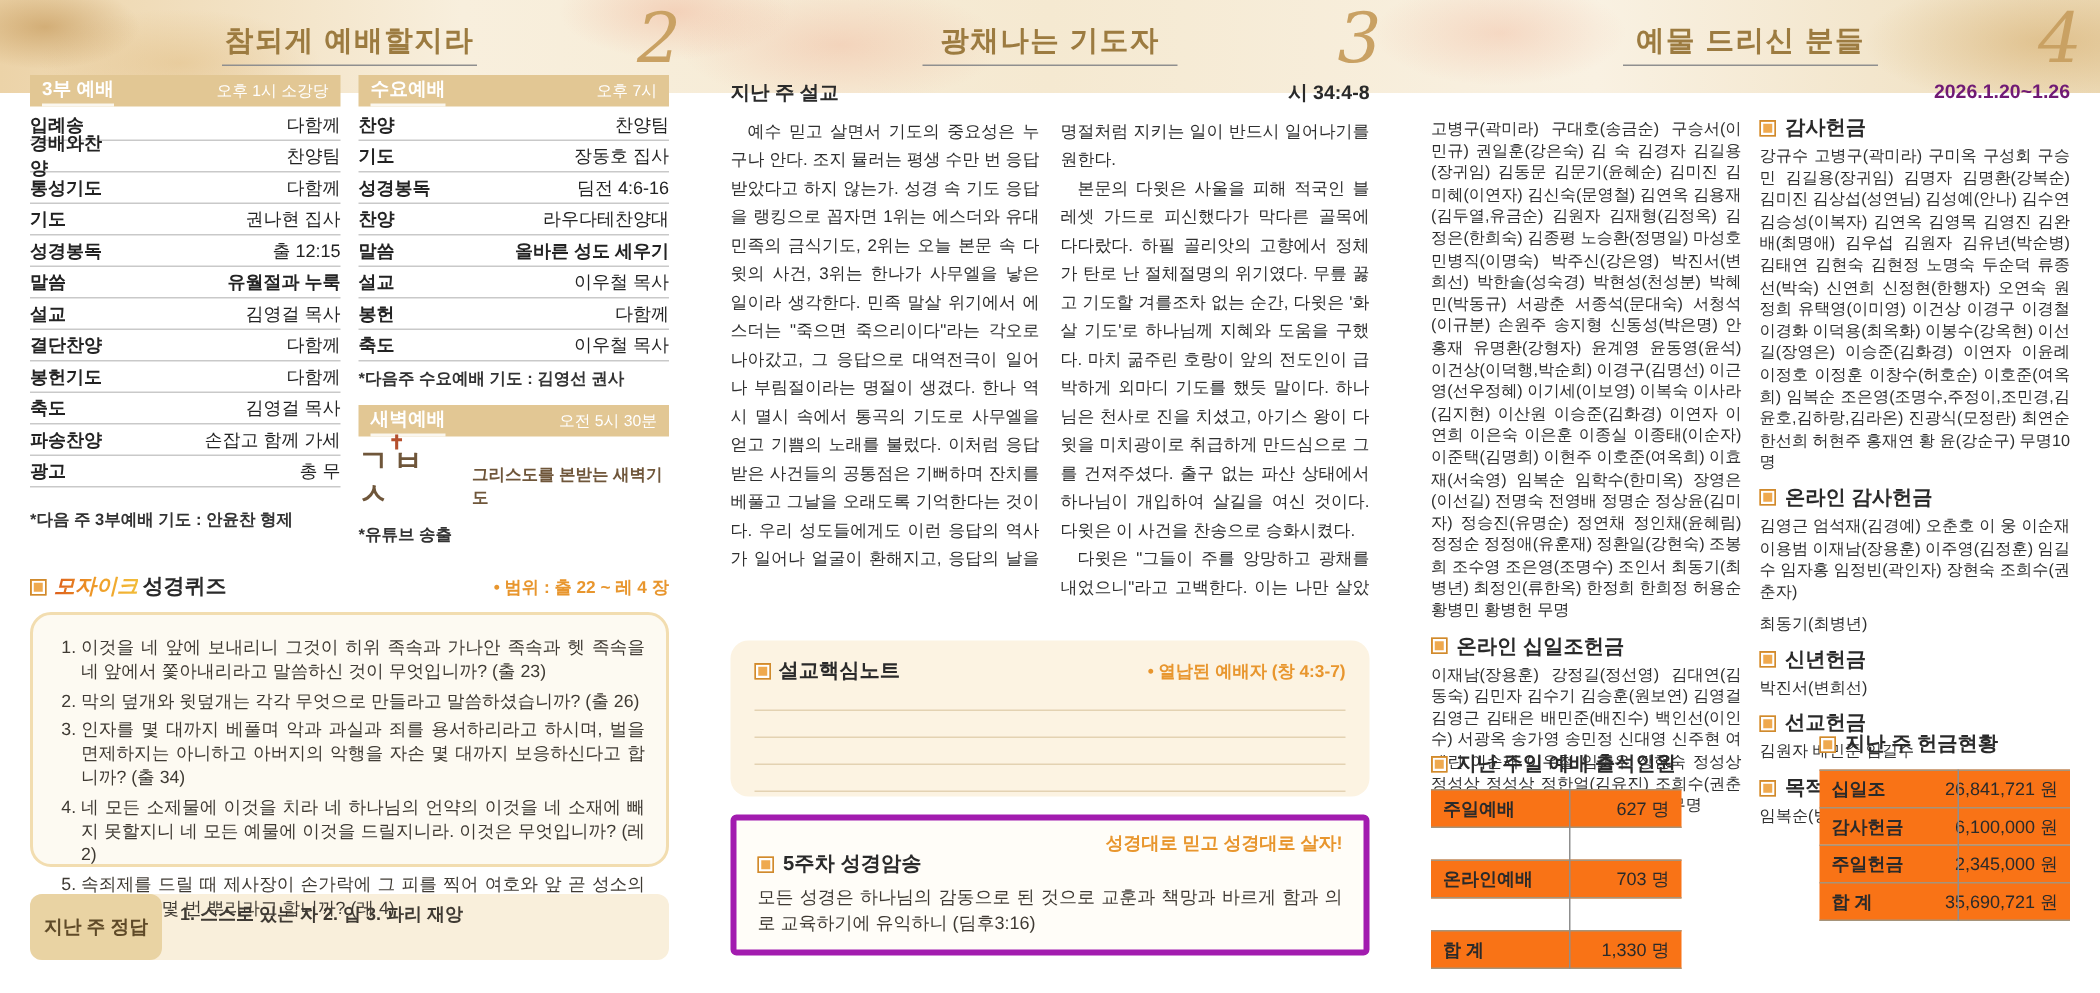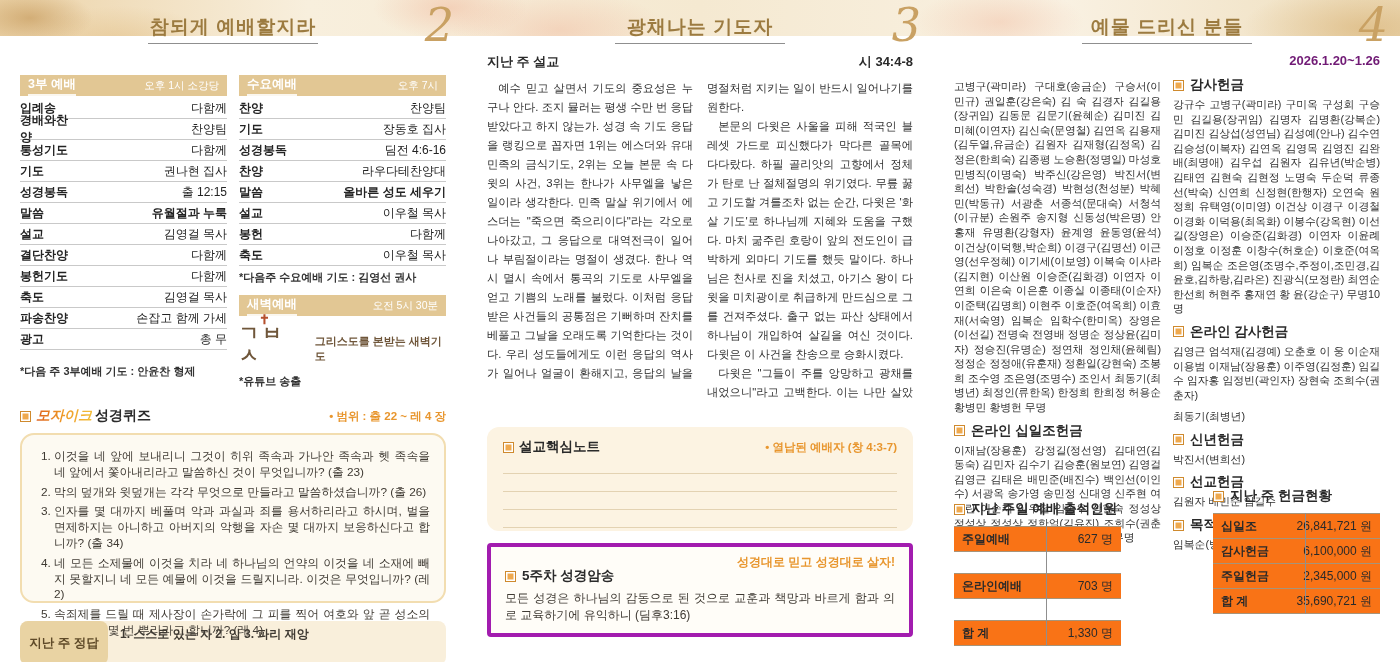--- a/index.html
+++ b/index.html
@@ -1,19 +1,19 @@
 <!DOCTYPE html>
 <html><head>
 <meta charset="utf-8">
 <style>
   html,body{margin:0;padding:0;background:#ffffff;}
   body{width:1400px;height:662px;overflow:hidden;font-family:"Liberation Sans",sans-serif;color:#222;position:relative;}
 
   
-  .band{position:absolute;top:0;left:0;width:1400px;height:36px;
+  .band{position:absolute;top:0;left:0;width:1400px;height:62px;
     background:
       radial-gradient(ellipse 90px 40px at 30px 18px, rgba(189,141,74,.55), transparent 70%),
       radial-gradient(ellipse 130px 50px at 120px 42px, rgba(222,183,120,.45), transparent 72%),
       radial-gradient(ellipse 110px 45px at 450px 8px,  rgba(238,168,138,.40), transparent 70%),
       radial-gradient(ellipse 150px 55px at 560px 30px, rgba(236,158,128,.30), transparent 72%),
       radial-gradient(ellipse 120px 50px at 1000px 22px,rgba(238,172,142,.35), transparent 70%),
       radial-gradient(ellipse 170px 60px at 1365px 28px,rgba(209,164,94,.50), transparent 72%),
       linear-gradient(90deg,#ecd3a8,#f8efdd 22%,#f5e9d1 50%,#f9f1e2 76%,#eeddbb);}
   .band-group{position:absolute;top:0;height:50px;width:466px;}
   .band-title{position:absolute;top:14px;left:0;width:100%;text-align:center;
@@ -21,21 +21,21 @@
   .band-underline{position:absolute;top:43px;left:50%;margin-left:-85px;width:170px;border-top:1px solid #8f8f8f;}
   .band-num{position:absolute;top:1px;right:12px;font-family:"DejaVu Serif",serif;font-style:italic;
     font-size:46px;line-height:48px;color:#c9a163;font-weight:400;}
 
   
   .page{position:absolute;top:0;height:662px;width:466px;}
   #page2{left:0;} #page3{left:467px;} #page4{left:934px;}
   .inner{padding:50px 20px 0 20px;}
 
   
-  .svc-cols{display:flex;gap:12px;margin-top:25px;}
+  .svc-cols{display:flex;gap:12px;}
   .svc-col{width:207px;}
   .svc-bar{height:21px;display:flex;justify-content:space-between;align-items:center;
     background:#e2c794;padding:0 8px;margin-bottom:2px;}
   .svc-bar-title{font-size:12.5px;font-weight:800;color:#fff;border-bottom:2px solid rgba(255,255,255,.85);padding-bottom:1px;}
   .svc-bar-time{font-size:10.5px;color:#fff;}
   .svc-row{height:20px;display:flex;justify-content:space-between;align-items:center;border-bottom:1px solid #c9c9c9;}
   .svc-label{font-size:12px;font-weight:700;color:#232323;width:58px;text-align:justify;text-align-last:justify;}
   .svc-val{font-size:12px;color:#232323;}
   .svc-val.strong{font-weight:800;}
   .footnote{font-size:11px;font-weight:700;color:#333;margin-top:8px;}

